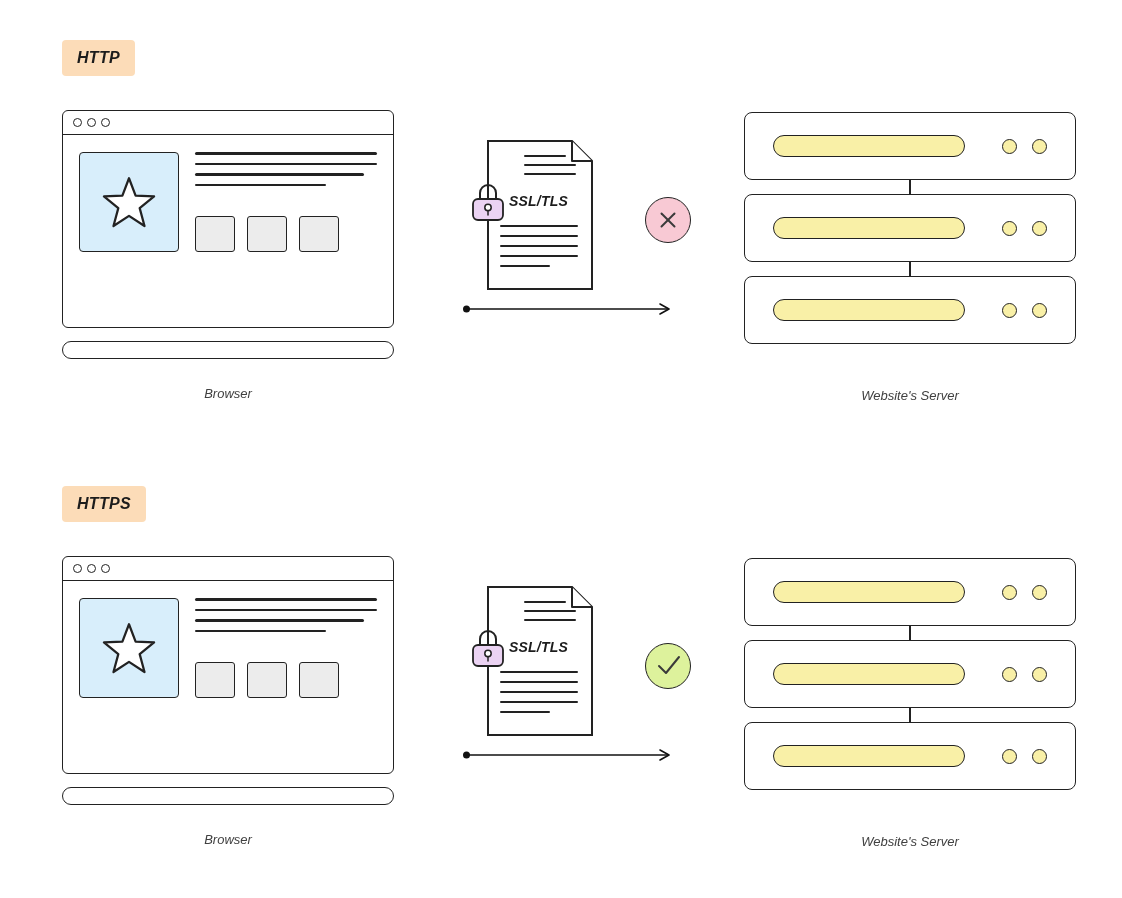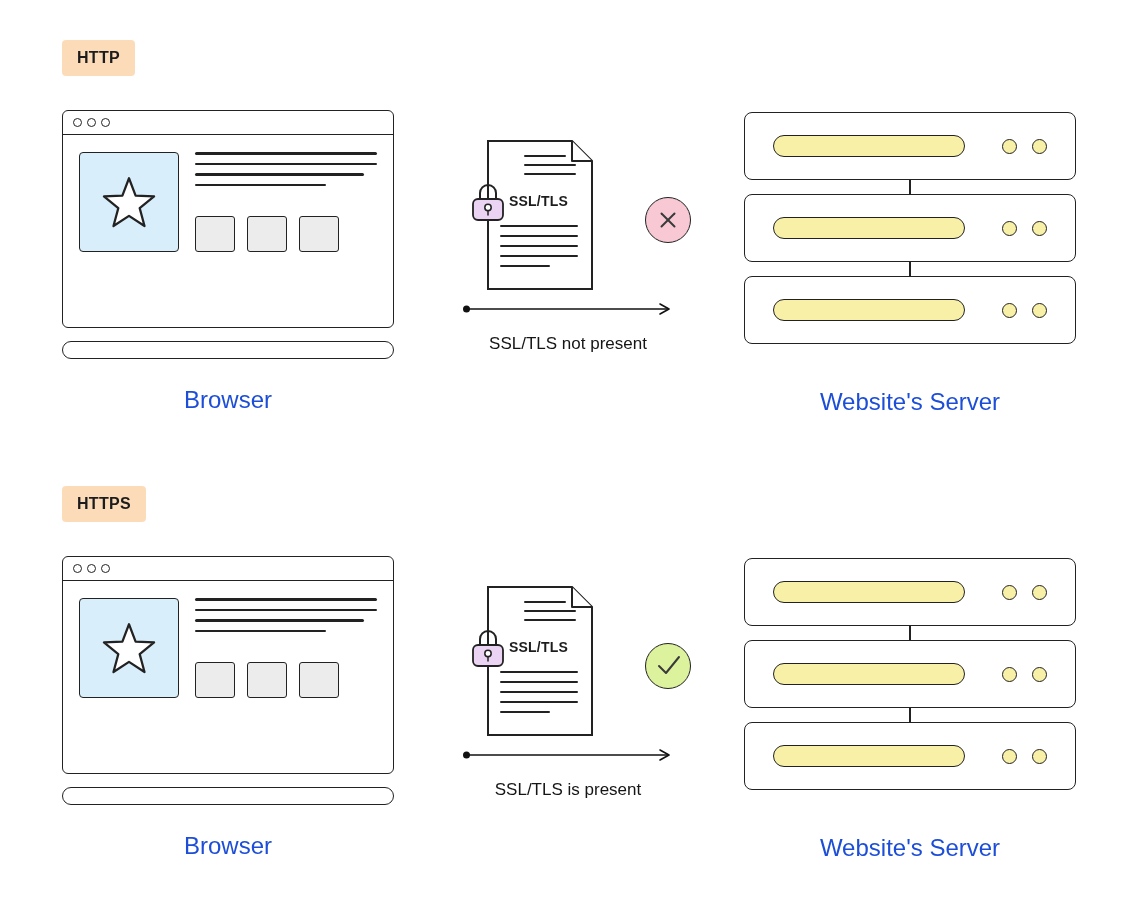--- a/index.html
+++ b/index.html
@@ -1,20 +1,20 @@
 <!DOCTYPE html>
 <html style="--badge-bg: #fcdcb8; --tile-bg: #d8eefb; --pill-bg: #f9f0a7; --lock-bg: #ebd3f3; --x-bg: #f8c9d4; --check-bg: #ddf29c;"><head>
 <meta charset="utf-8">
 <style>
   html,body{margin:0;padding:0;}
   body{
     width:1122px;height:898px;position:relative;background:#ffffff;
     font-family:"Liberation Sans", sans-serif;color:#1c1c1c;overflow:hidden;
   }
-  .row{position:absolute;left:0;width:1040px;height:446px;}
+  .row{position:absolute;left:0;width:1040px;height:446px;font-style:italic;}
   .row-1{top:0;}
   .row-2{top:446px;padding-left:31px;}
 
   
   .badge{
     position:absolute;left:62px;top:40px;
     background:var(--badge-bg,#fcdcb8);
     padding:9px 15px;border-radius:4px;
     font-weight:bold;font-size:16px;letter-spacing:.3px;
   }
@@ -41,21 +41,21 @@
   .tl-1{width:100%;}.tl-2{width:100%;}.tl-3{width:93%;}.tl-4{width:72%;}
   .squares{display:flex;gap:12px;margin-top:auto;}
   .content-square{
     width:40px;height:36px;background:#ececec;
     border:1.6px solid #222;border-radius:3px;box-sizing:border-box;
   }
   .browser-base{
     position:absolute;left:62px;top:341px;width:332px;height:18px;
     border:1.6px solid #222;border-radius:10px;background:#fff;box-sizing:border-box;
   }
-  .caption-label{font-size:24px;color:#1d4ed8;}
+  .caption-label{font-size:13px;color:#404040;}
   .browser-label{position:absolute;left:62px;top:386px;width:332px;text-align:center;}
 
   
   .doc-svg{position:absolute;left:487px;top:140px;}
   .lock{position:absolute;left:471px;top:181px;}
   .ssl-text{
     position:absolute;left:509px;top:193px;
     font-size:14px;font-weight:bold;letter-spacing:.2px;
   }
   .status{
@@ -152,21 +152,20 @@
       <line x1="3.5" y1="3.5" x2="16.5" y2="16.5" stroke="#3a3a3a" stroke-width="2" stroke-linecap="round"></line>
       <line x1="16.5" y1="3.5" x2="3.5" y2="16.5" stroke="#3a3a3a" stroke-width="2" stroke-linecap="round"></line>
     </svg>
   </div>
 
   <svg class="arrow" width="214" height="14" viewBox="0 0 214 14">
     <circle cx="4.5" cy="7" r="3.5" fill="#111"></circle>
     <line x1="4.5" y1="7" x2="206" y2="7" stroke="#111" stroke-width="1.6"></line>
     <polyline points="198,2 207,7 198,12" fill="none" stroke="#111" stroke-width="1.6" stroke-linejoin="round" stroke-linecap="round"></polyline>
   </svg>
-  <div class="arrow-caption">SSL/TLS not present</div>
 
   <div class="servers">
     <div class="server-unit">
       <div class="server-pill"></div>
       <div class="server-dots">
         <div class="server-dot"></div>
         <div class="server-dot"></div>
       </div>
     </div>
     <div class="server-connector"></div>
@@ -247,21 +246,20 @@
     <svg width="26" height="24" viewBox="0 0 26 24">
       <polyline points="4,12 11,19 24,3" fill="none" stroke="#3a3a3a" stroke-width="2" stroke-linecap="round" stroke-linejoin="round"></polyline>
     </svg>
   </div>
 
   <svg class="arrow" width="214" height="14" viewBox="0 0 214 14">
     <circle cx="4.5" cy="7" r="3.5" fill="#111"></circle>
     <line x1="4.5" y1="7" x2="206" y2="7" stroke="#111" stroke-width="1.6"></line>
     <polyline points="198,2 207,7 198,12" fill="none" stroke="#111" stroke-width="1.6" stroke-linejoin="round" stroke-linecap="round"></polyline>
   </svg>
-  <div class="arrow-caption">SSL/TLS is present</div>
 
   <div class="servers">
     <div class="server-unit">
       <div class="server-pill"></div>
       <div class="server-dots">
         <div class="server-dot"></div>
         <div class="server-dot"></div>
       </div>
     </div>
     <div class="server-connector"></div>

